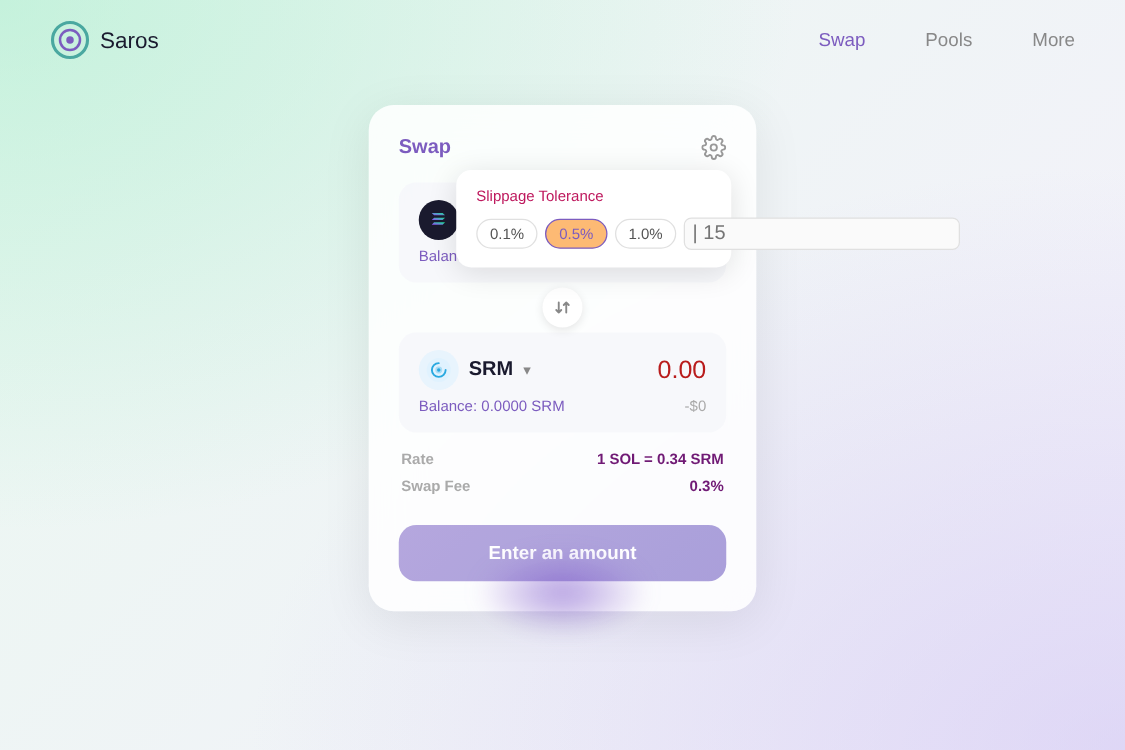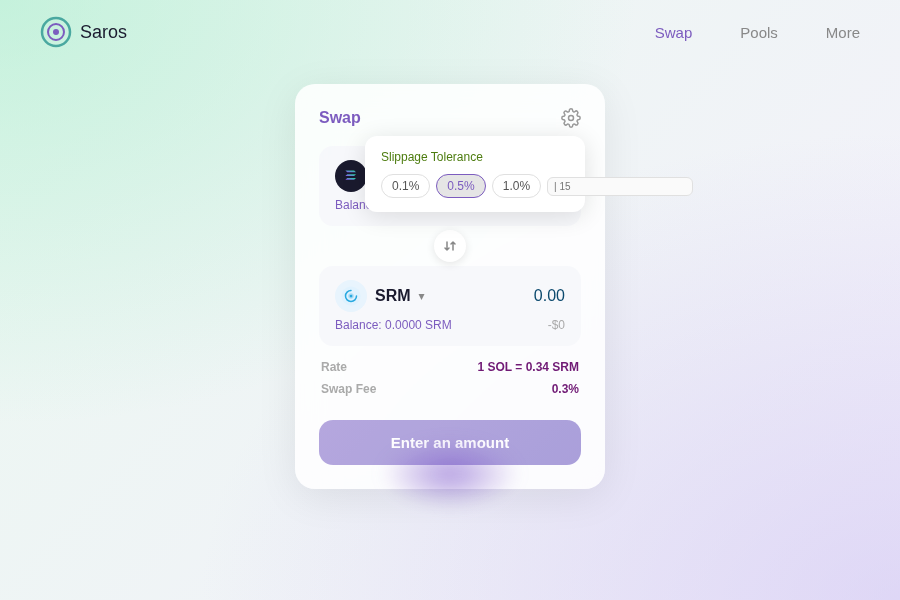--- a/index.html
+++ b/index.html
@@ -120,52 +120,52 @@
       border-radius: 12px;
       padding: 14px 16px;
       box-shadow: 0 4px 24px rgba(0,0,0,0.12);
       width: 220px;
       z-index: 20;
     }
 
     .slippage-title {
       font-size: 12px;
       font-weight: 500;
-      color: #4d7c0f;
+      color: #be185d;
       margin-bottom: 10px;
     }
 
     .slippage-options {
       display: flex;
       align-items: center;
       gap: 6px;
     }
 
     .slip-btn {
       padding: 4px 10px;
       border-radius: 20px;
       font-size: 12px;
       border: 1px solid #e0e0e0;
       background: transparent;
       color: #555;
       cursor: pointer;
     }
 
     .slip-btn.active {
-      background: #e5e5e5;
+      background: #fdba74;
       border: 1.5px solid #7c5cbf;
       color: #7c5cbf;
     }
 
     .slip-custom {
       flex: 1;
       border: 1px solid #e0e0e0;
       border-radius: 6px;
       padding: 3px 6px;
-      font-size: 10px;
+      font-size: 16px;
       color: #999;
       background: #fafafa;
     }
 
     
     .token-box {
       background: rgba(245, 246, 250, 0.8);
       border-radius: 14px;
       padding: 14px 16px;
       margin-bottom: 4px;
@@ -208,22 +208,22 @@
       font-weight: 600;
       color: #1a1a2e;
     }
 
     .token-chevron {
       color: #888;
       font-size: 12px;
     }
 
     .token-amount {
-      font-size: 16px;
-      color: #0c4a6e;
+      font-size: 20px;
+      color: #b91c1c;
       font-weight: 500;
       text-align: center;
     }
 
     .token-balance {
       font-size: 12px;
       color: #aaa;
     }
 
     .token-balance span {

